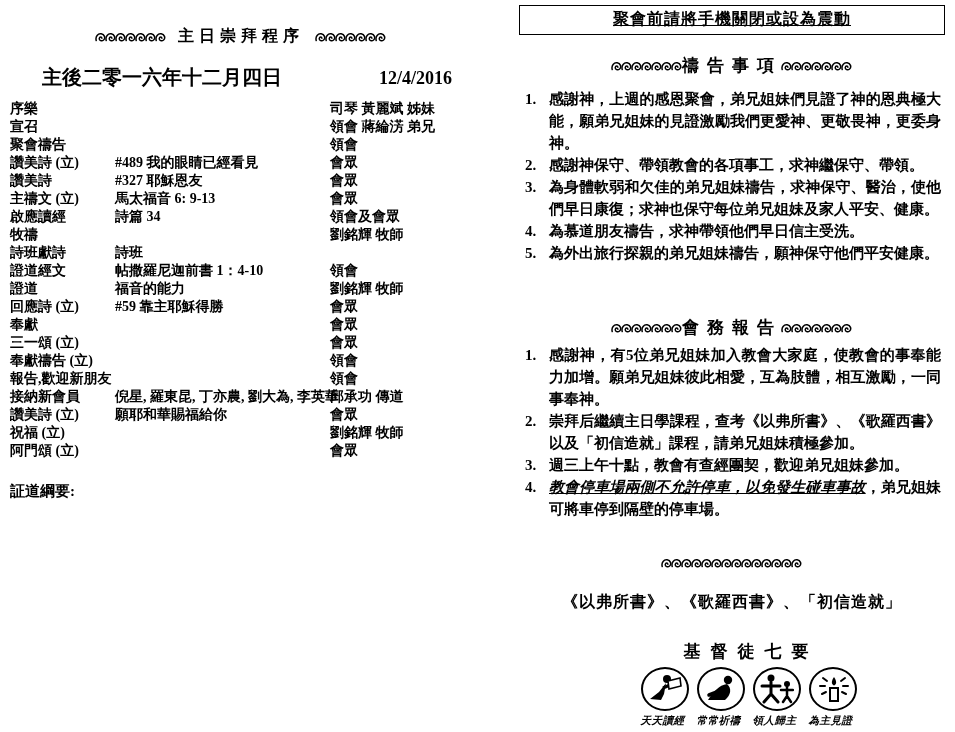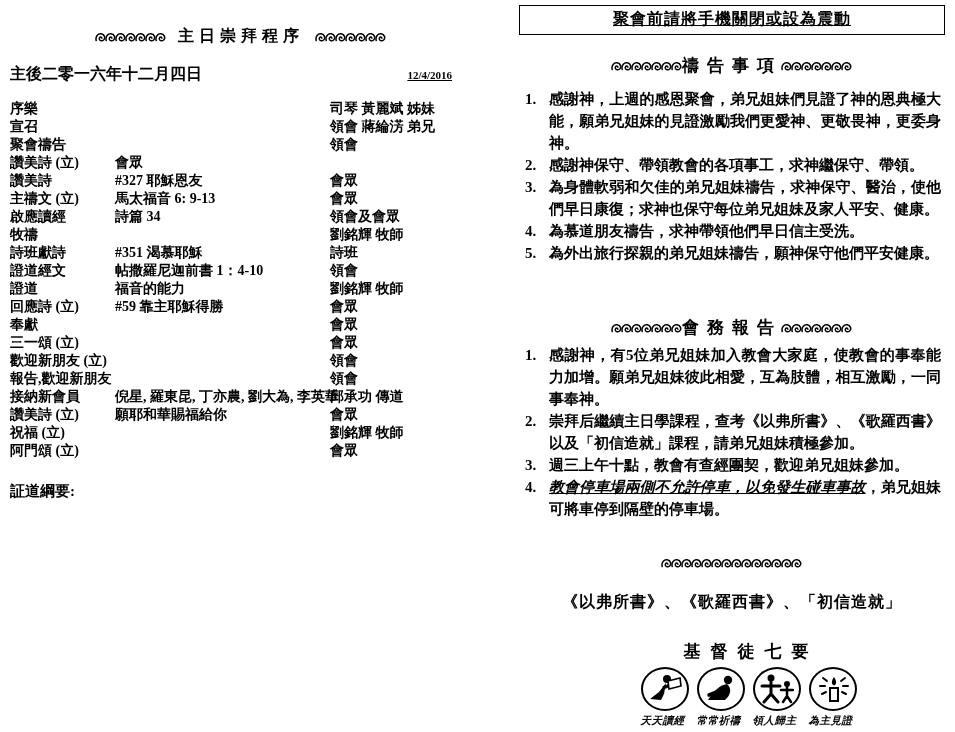--- a/index.html
+++ b/index.html
@@ -7,22 +7,22 @@
         font-family:"Liberation Serif","DejaVu Serif",serif;color:#000;font-weight:bold;}
   .abs{position:absolute;}
 
   
   .left-col{position:absolute;left:10px;top:0;width:462px;height:732px;}
   .l-title{top:26px;left:0;width:100%;display:flex;justify-content:center;align-items:center;gap:12px;}
   .l-title .ttl{font-size:16px;letter-spacing:5px;white-space:nowrap;}
   .orn{display:inline-flex;align-items:center;}
   .orn svg{margin:0 -1px;}
   .l-date{top:64px;left:0;width:100%;display:flex;justify-content:space-between;align-items:baseline;}
-  .l-date .cn{font-size:16px;}
-  .l-date .en{font-size:11px;padding-right:20px;text-decoration:underline;}
+  .l-date .cn{font-size:20px;margin-left:32px;}
+  .l-date .en{font-size:18px;padding-right:20px;}
 
   .program{top:100px;left:0;width:100%;font-size:14px;}
   .prow{display:grid;grid-template-columns:105px 215px 1fr;line-height:18px;height:18px;white-space:nowrap;}
   .outline{top:482px;left:0;font-size:15px;}
 
   
   .right-col{position:absolute;left:519px;top:0;width:426px;height:732px;}
   .notice{top:5px;left:0;width:424px;border:1.5px solid #000;text-align:center;
           font-size:16px;padding:3px 0 4px 0;letter-spacing:1px;}
   .notice span{text-decoration:underline;}
@@ -122,20 +122,21 @@
           <span class="c2"></span>
           <span class="c3">領會 蔣綸淓 弟兄</span>
         </div>
       <div class="prow">
           <span class="c1">聚會禱告</span>
           <span class="c2"></span>
           <span class="c3">領會</span>
         </div>
       <div class="prow">
           <span class="c1">讚美詩 (立)</span>
+          <span class="c2">#489 我的眼睛已經看見</span>
           <span class="c3">會眾</span>
         </div>
       <div class="prow">
           <span class="c1">讚美詩</span>
           <span class="c2">#327 耶穌恩友</span>
           <span class="c3">會眾</span>
         </div>
       <div class="prow">
           <span class="c1">主禱文 (立)</span>
           <span class="c2">馬太福音 6: 9-13</span>
@@ -146,21 +147,20 @@
           <span class="c2">詩篇 34</span>
           <span class="c3">領會及會眾</span>
         </div>
       <div class="prow">
           <span class="c1">牧禱</span>
           <span class="c2"></span>
           <span class="c3">劉銘輝 牧師</span>
         </div>
       <div class="prow">
           <span class="c1">詩班獻詩</span>
-          <span class="c2">#351 渴慕耶穌</span>
           <span class="c3">詩班</span>
         </div>
       <div class="prow">
           <span class="c1">證道經文</span>
           <span class="c2">帖撒羅尼迦前書 1：4-10</span>
           <span class="c3">領會</span>
         </div>
       <div class="prow">
           <span class="c1">證道</span>
           <span class="c2">福音的能力</span>
@@ -175,21 +175,21 @@
           <span class="c1">奉獻</span>
           <span class="c2"></span>
           <span class="c3">會眾</span>
         </div>
       <div class="prow">
           <span class="c1">三一頌 (立)</span>
           <span class="c2"></span>
           <span class="c3">會眾</span>
         </div>
       <div class="prow">
-          <span class="c1">歡迎新朋友 (立)</span>
+          <span class="c1">奉獻禱告 (立)</span>
           <span class="c2"></span>
           <span class="c3">領會</span>
         </div>
       <div class="prow">
           <span class="c1">報告,歡迎新朋友</span>
           <span class="c2"></span>
           <span class="c3">領會</span>
         </div>
       <div class="prow">
           <span class="c1">接納新會員</span>

